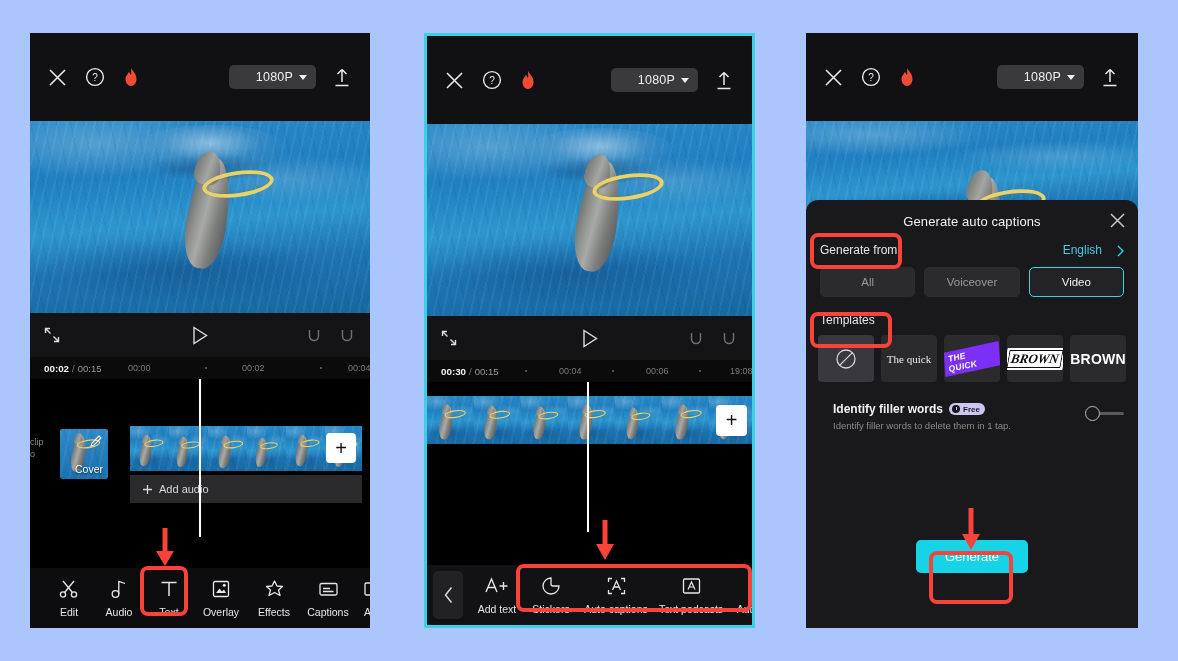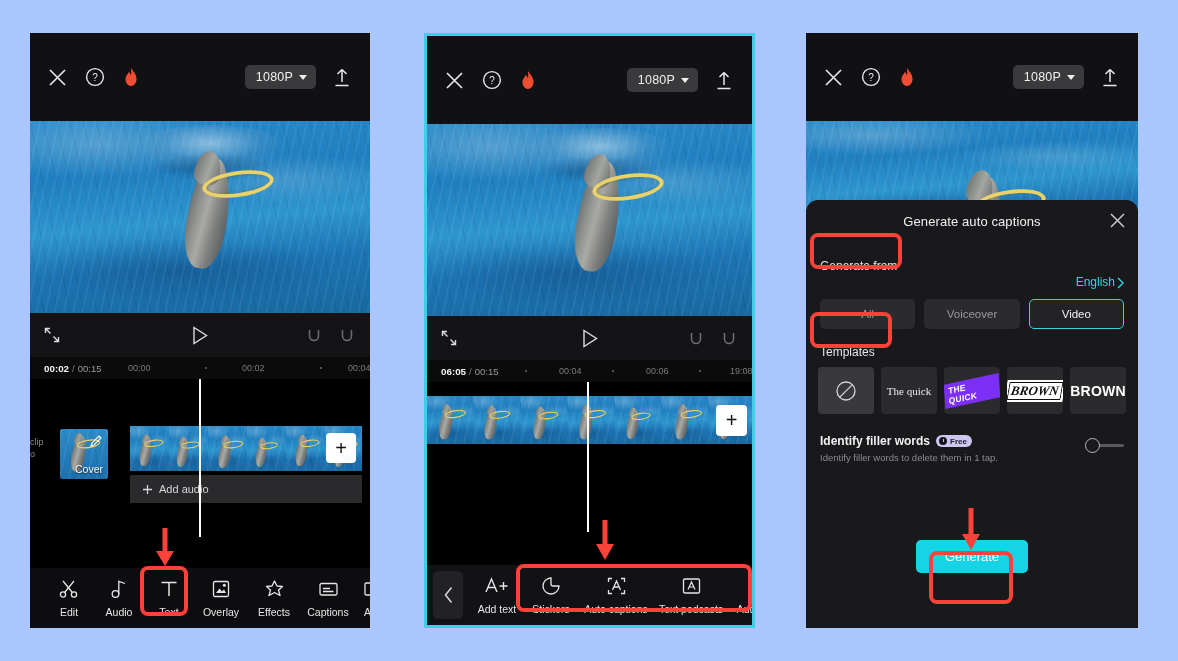--- a/index.html
+++ b/index.html
@@ -22,21 +22,21 @@
   
   .topbar {
     position: relative; height: 88px; background: #111113;
     display: flex; align-items: center; padding: 0 18px;
   }
   .tb-left { display: flex; align-items: center; gap: 18px; }
   .tb-right { margin-left: auto; display: flex; align-items: center; gap: 16px; }
   .ico { display:inline-flex; align-items:center; justify-content:center; }
   .res-chip {
     background:#3a3a3c; color:#efefef; border-radius:5px;
-    padding: 5px 9px 5px 11px; font-size: 12.5px; letter-spacing:.2px;
+    padding: 5px 9px 5px 27px; font-size: 12.5px; letter-spacing:.2px;
     display:flex; align-items:center; gap:6px; white-space:nowrap;
   }
   .caret { width:0;height:0;border-left:4px solid transparent;border-right:4px solid transparent;border-top:5px solid #efefef; }
 
   
   .preview { position: relative; width: 100%; overflow: hidden; background:#000; }
   #p1preview { height: 192px; }
   #p2preview { height: 192px; }
   #p3preview { height: 117px; }
   .water {
@@ -155,21 +155,21 @@
   }
   .sheet-title{
     text-align:center; font-size:13px; color:#f0f0f2; padding-top:14px; letter-spacing:.1px;
   }
   .sheet-close{ position:absolute; right:12px; top:12px; }
   .row-gen-from{
     display:flex; align-items:center; justify-content:space-between;
     margin: 14px 14px 0 14px;
   }
   .lbl-gen-from{ font-size:12px; color:#e6e6e9; }
-  .lang{ color:#3ad0e8; font-size:12px; display:flex; align-items:flex-end; gap:2px;margin-top:32px; }
+  .lang{ color:#3ad0e8; font-size:12px; display:flex; align-items:flex-end; gap:15px; }
   .seg-row{ display:flex; gap:9px; margin:10px 14px 0 14px; }
   .seg{
     flex:1; height:30px; background:#2b2b2e; border-radius:5px;
     display:flex; align-items:center; justify-content:center;
     font-size:11.5px; color:#9a9a9e; border:1.5px solid transparent;
   }
   .seg.active{ color:#f2f2f4; border-color:#3ad0e8; background:#232326; }
 
   .lbl-templates{ font-size:12px; color:#e6e6e9; margin:16px 0 0 14px; }
   .tpl-row{ display:flex; gap:7px; margin:8px 12px 0 12px; }
@@ -184,21 +184,21 @@
     padding:2px 4px; transform: rotate(-12deg) skewX(-8deg); letter-spacing:.3px;
   }
   .tpl-outline{
     font-family:"Liberation Serif", serif; font-style:italic; font-weight:bold;
     font-size:13px; color:#0f0f10; -webkit-text-stroke:0; 
     background:#fff; padding:1px 3px; transform: skewX(-10deg);
     border:2px solid #fff; box-shadow:0 0 0 1px #0f0f10 inset;
   }
   .tpl-bold{ font-weight:bold; font-size:14px; color:#fff; letter-spacing:.2px; }
 
-  .filler-row{ display:flex; align-items:flex-start; margin:20px 14px 0 14px; }
+  .filler-row{ display:flex; align-items:flex-start; margin:20px 14px 0 27px; }
   .filler-title{ font-size:12px; font-weight:bold; color:#f0f0f2; display:flex; align-items:center; gap:6px; }
   .free-badge{
     background:#cdc6ee; color:#1b1b2e; font-size:8px; font-weight:bold;
     border-radius:7px; padding:1.5px 5px 1.5px 3px; display:flex; align-items:center; gap:3px;
   }
   .free-dot{ width:8px;height:8px;border-radius:50%; background:#16161c; display:inline-block; position:relative;}
   .free-dot::after{content:"";position:absolute;left:3.5px;top:1.7px;width:1.2px;height:3px;background:#cdc6ee;}
   .filler-sub{ font-size:9.5px; color:#8b8b8f; margin-top:4px; }
   .toggle{ margin-left:auto; margin-top:4px; display:flex; align-items:center; }
   .tg-track{ width:26px; height:3px; background:#5a5a5e; border-radius:2px; margin-left:-2px; }
@@ -535,21 +535,21 @@
         </span>
         <span class="ico">
           <svg width="17" height="15" viewBox="0 0 17 15">
               <path d="M3.5 2 L3.5 8 A4.5 4.5 0 0 0 12.5 8 L12.5 2" stroke="#6e6e72" stroke-width="1.5" fill="none"></path>
             </svg>
         </span>
       </div>
     </div>
 
     <div class="ruler">
-      <span class="rul-cur">06:05</span>
+      <span class="rul-cur">00:30</span>
       <span class="rul-sep">/</span>
       <span class="rul-tot">00:15</span>
       <div class="rul-ticks">
         <span class="rdot" style="left:98px;"></span>
         <span class="rtick" style="left:132px;">00:04</span>
         <span class="rdot" style="left:185px;"></span>
         <span class="rtick" style="left:219px;">00:06</span>
         <span class="rdot" style="left:272px;"></span>
         <span class="rtick" style="left:303px;">19:08</span>
       </div>

